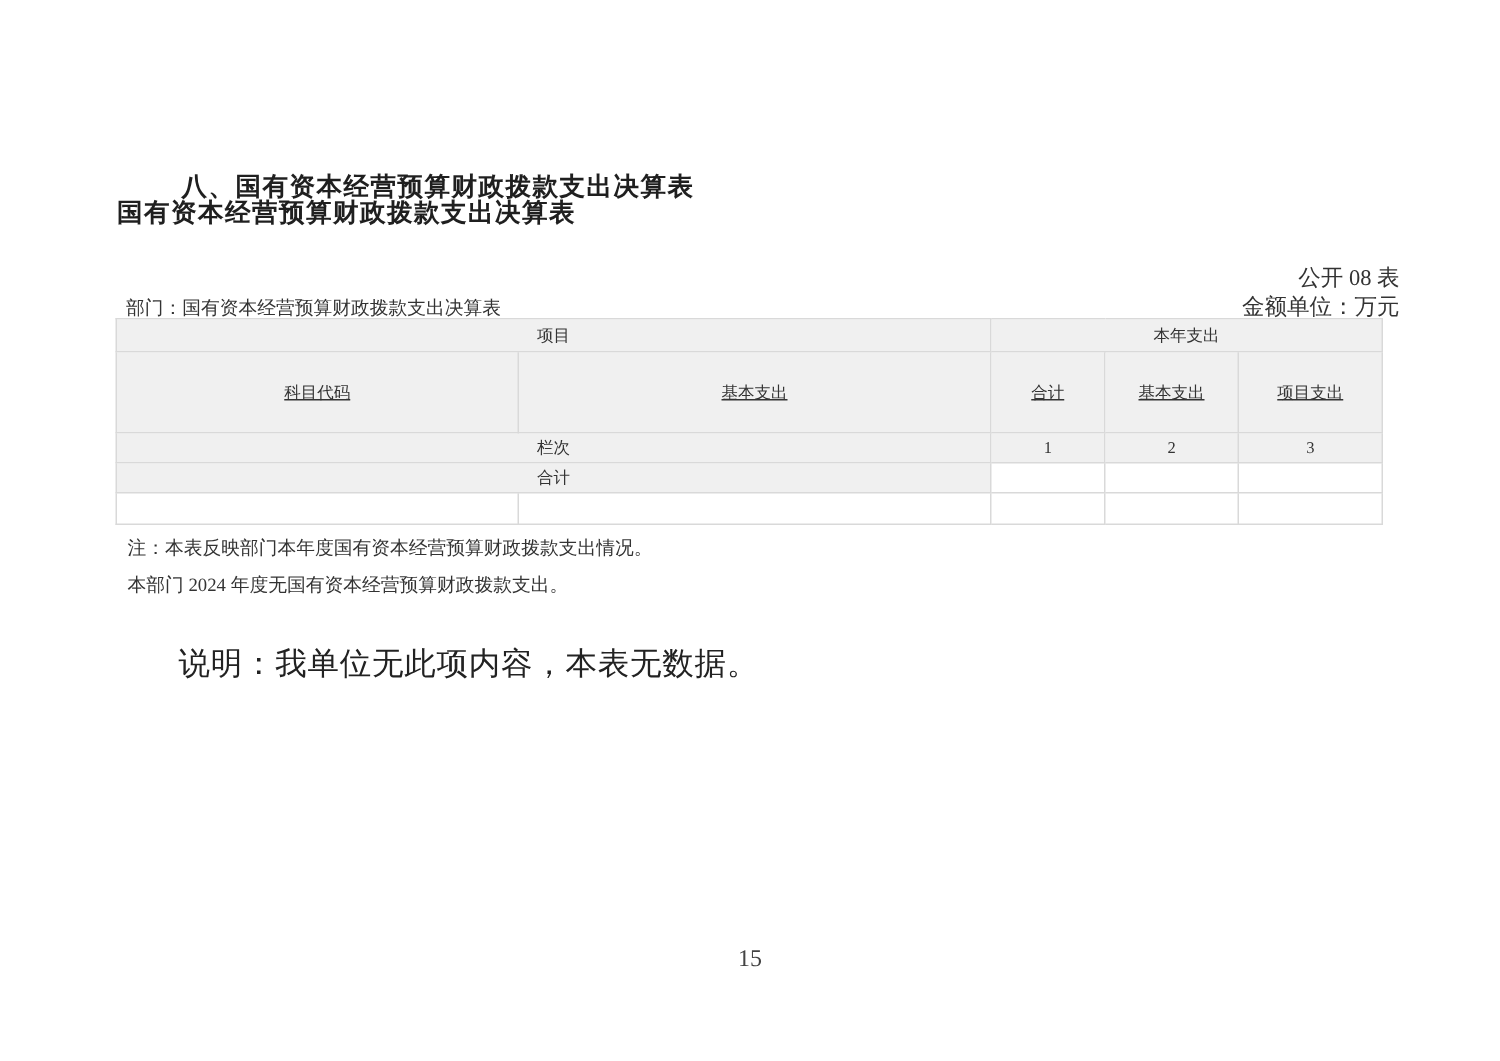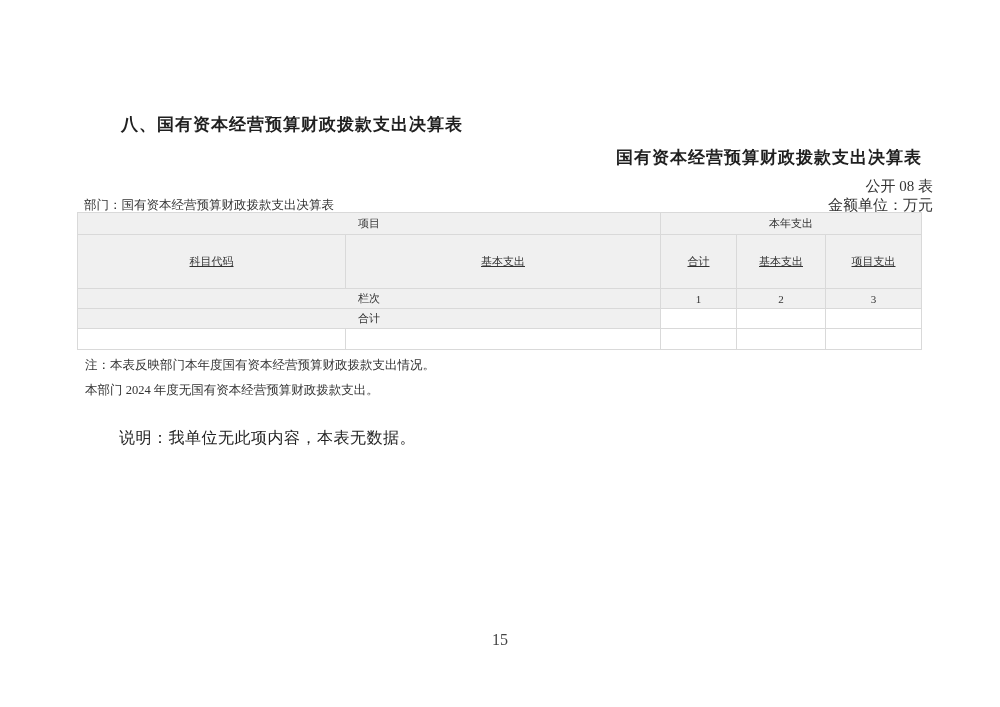--- a/index.html
+++ b/index.html
@@ -23,23 +23,23 @@
     font-family: "DejaVu Sans", "Liberation Sans", sans-serif;
     font-weight: 700;
     font-size: 17px;
     color: #1f1f1f;
     white-space: nowrap;
     letter-spacing: 1px;
   }
   .table-title {
     position: absolute;
     left: 78px;
-    top: 146px;
+    top: 130px;
     width: 844px;
-    text-align: right;
+    text-align: left;
     font-family: "DejaVu Sans", "Liberation Sans", sans-serif;
     font-weight: 700;
     font-size: 17px;
     color: #1f1f1f;
     letter-spacing: 1px;
   }
   .meta-block {
     position: absolute;
     right: 67px;
     top: 177px;
@@ -95,21 +95,21 @@
     left: 85px;
     top: 382px;
     font-size: 12.5px;
     color: #333333;
     white-space: nowrap;
   }
   .statement {
     position: absolute;
     left: 119px;
     top: 428px;
-    font-size: 16px;
+    font-size: 21px;
     color: #222222;
     white-space: nowrap;
     letter-spacing: 0.5px;
   }
   .page-number {
     position: absolute;
     left: 0;
     top: 631px;
     width: 100%;
     text-align: center;

